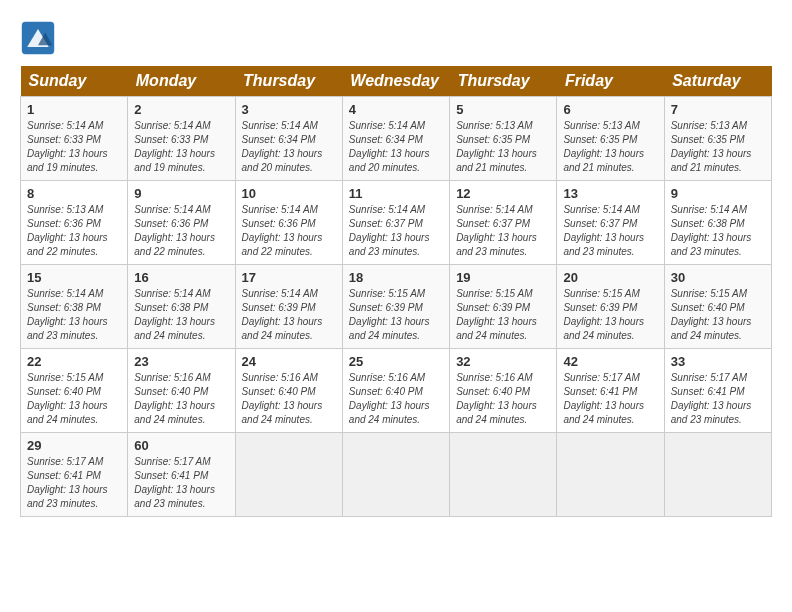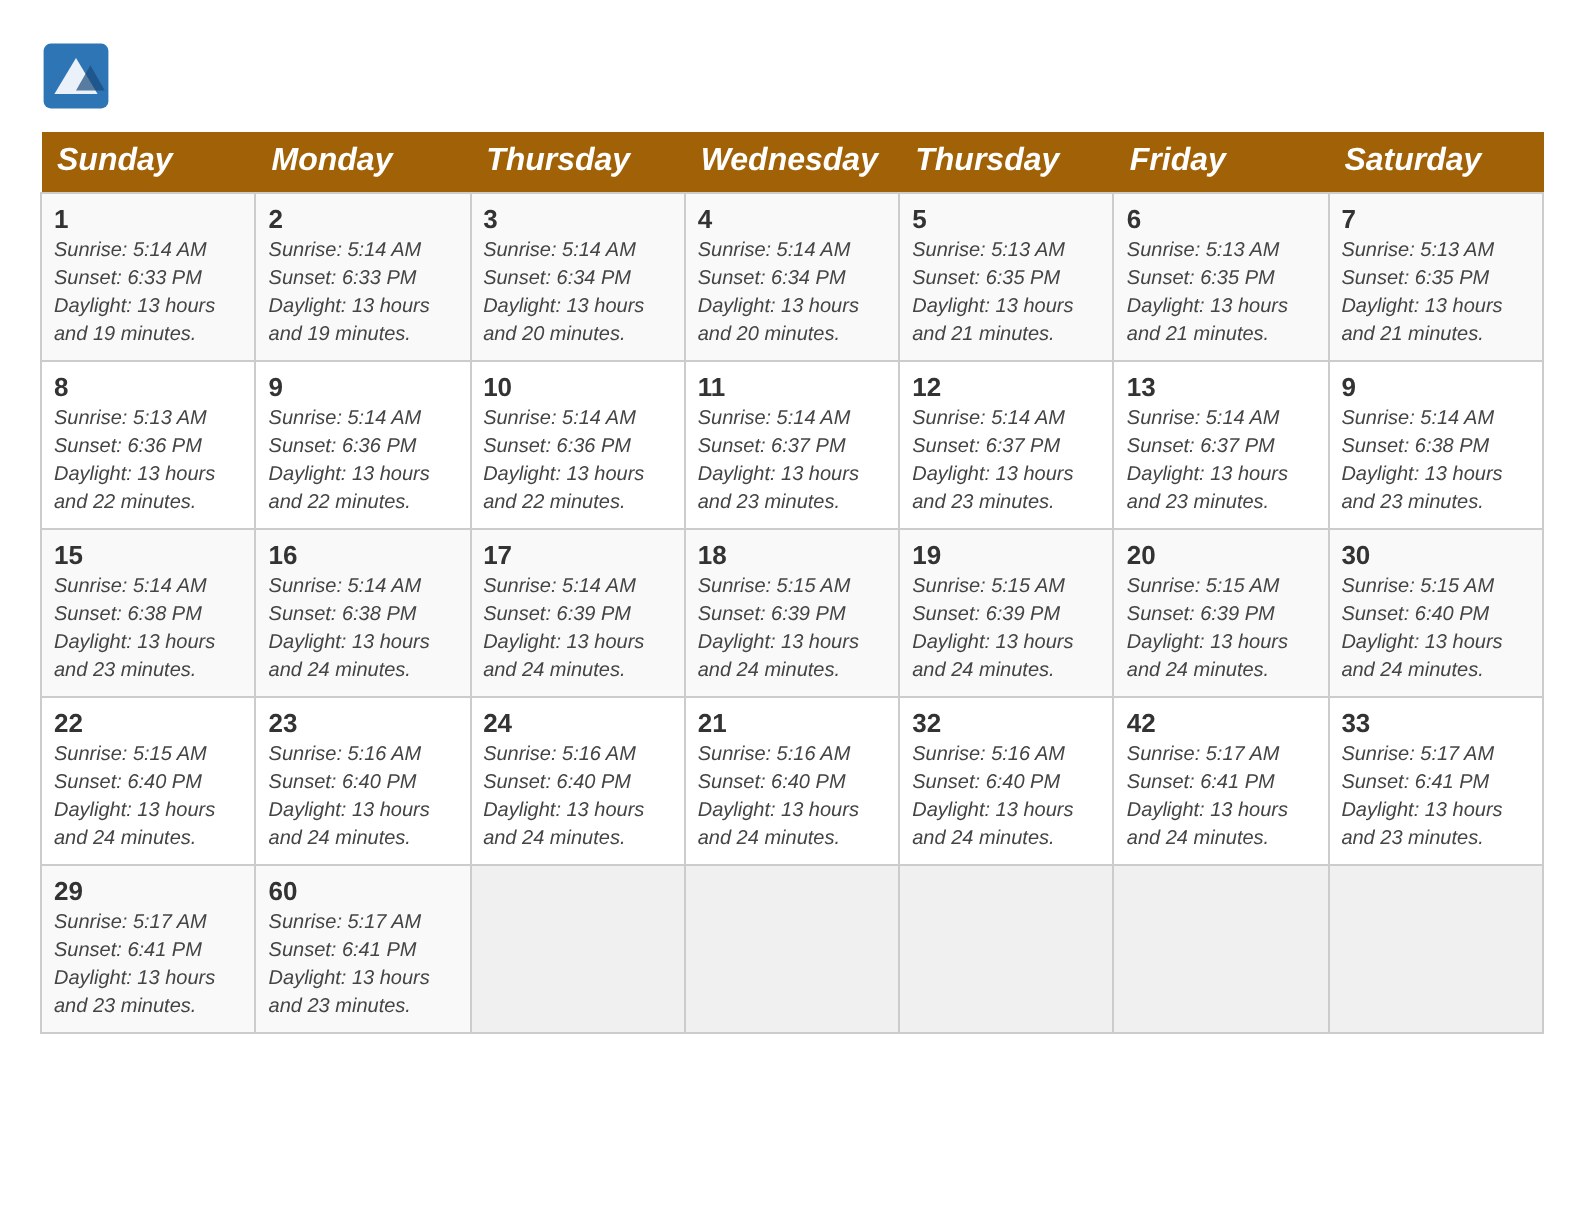--- a/index.html
+++ b/index.html
@@ -294,21 +294,21 @@
 and 24 minutes.</div>
         </td>
         <td>
           <div class="day-num">24</div>
           <div class="day-detail" style="white-space: pre-line;">Sunrise: 5:16 AM
 Sunset: 6:40 PM
 Daylight: 13 hours
 and 24 minutes.</div>
         </td>
         <td>
-          <div class="day-num">21</div>
+          <div class="day-num">25</div>
           <div class="day-detail" style="white-space: pre-line;">Sunrise: 5:16 AM
 Sunset: 6:40 PM
 Daylight: 13 hours
 and 24 minutes.</div>
         </td>
         <td>
           <div class="day-num">32</div>
           <div class="day-detail" style="white-space: pre-line;">Sunrise: 5:16 AM
 Sunset: 6:40 PM
 Daylight: 13 hours

